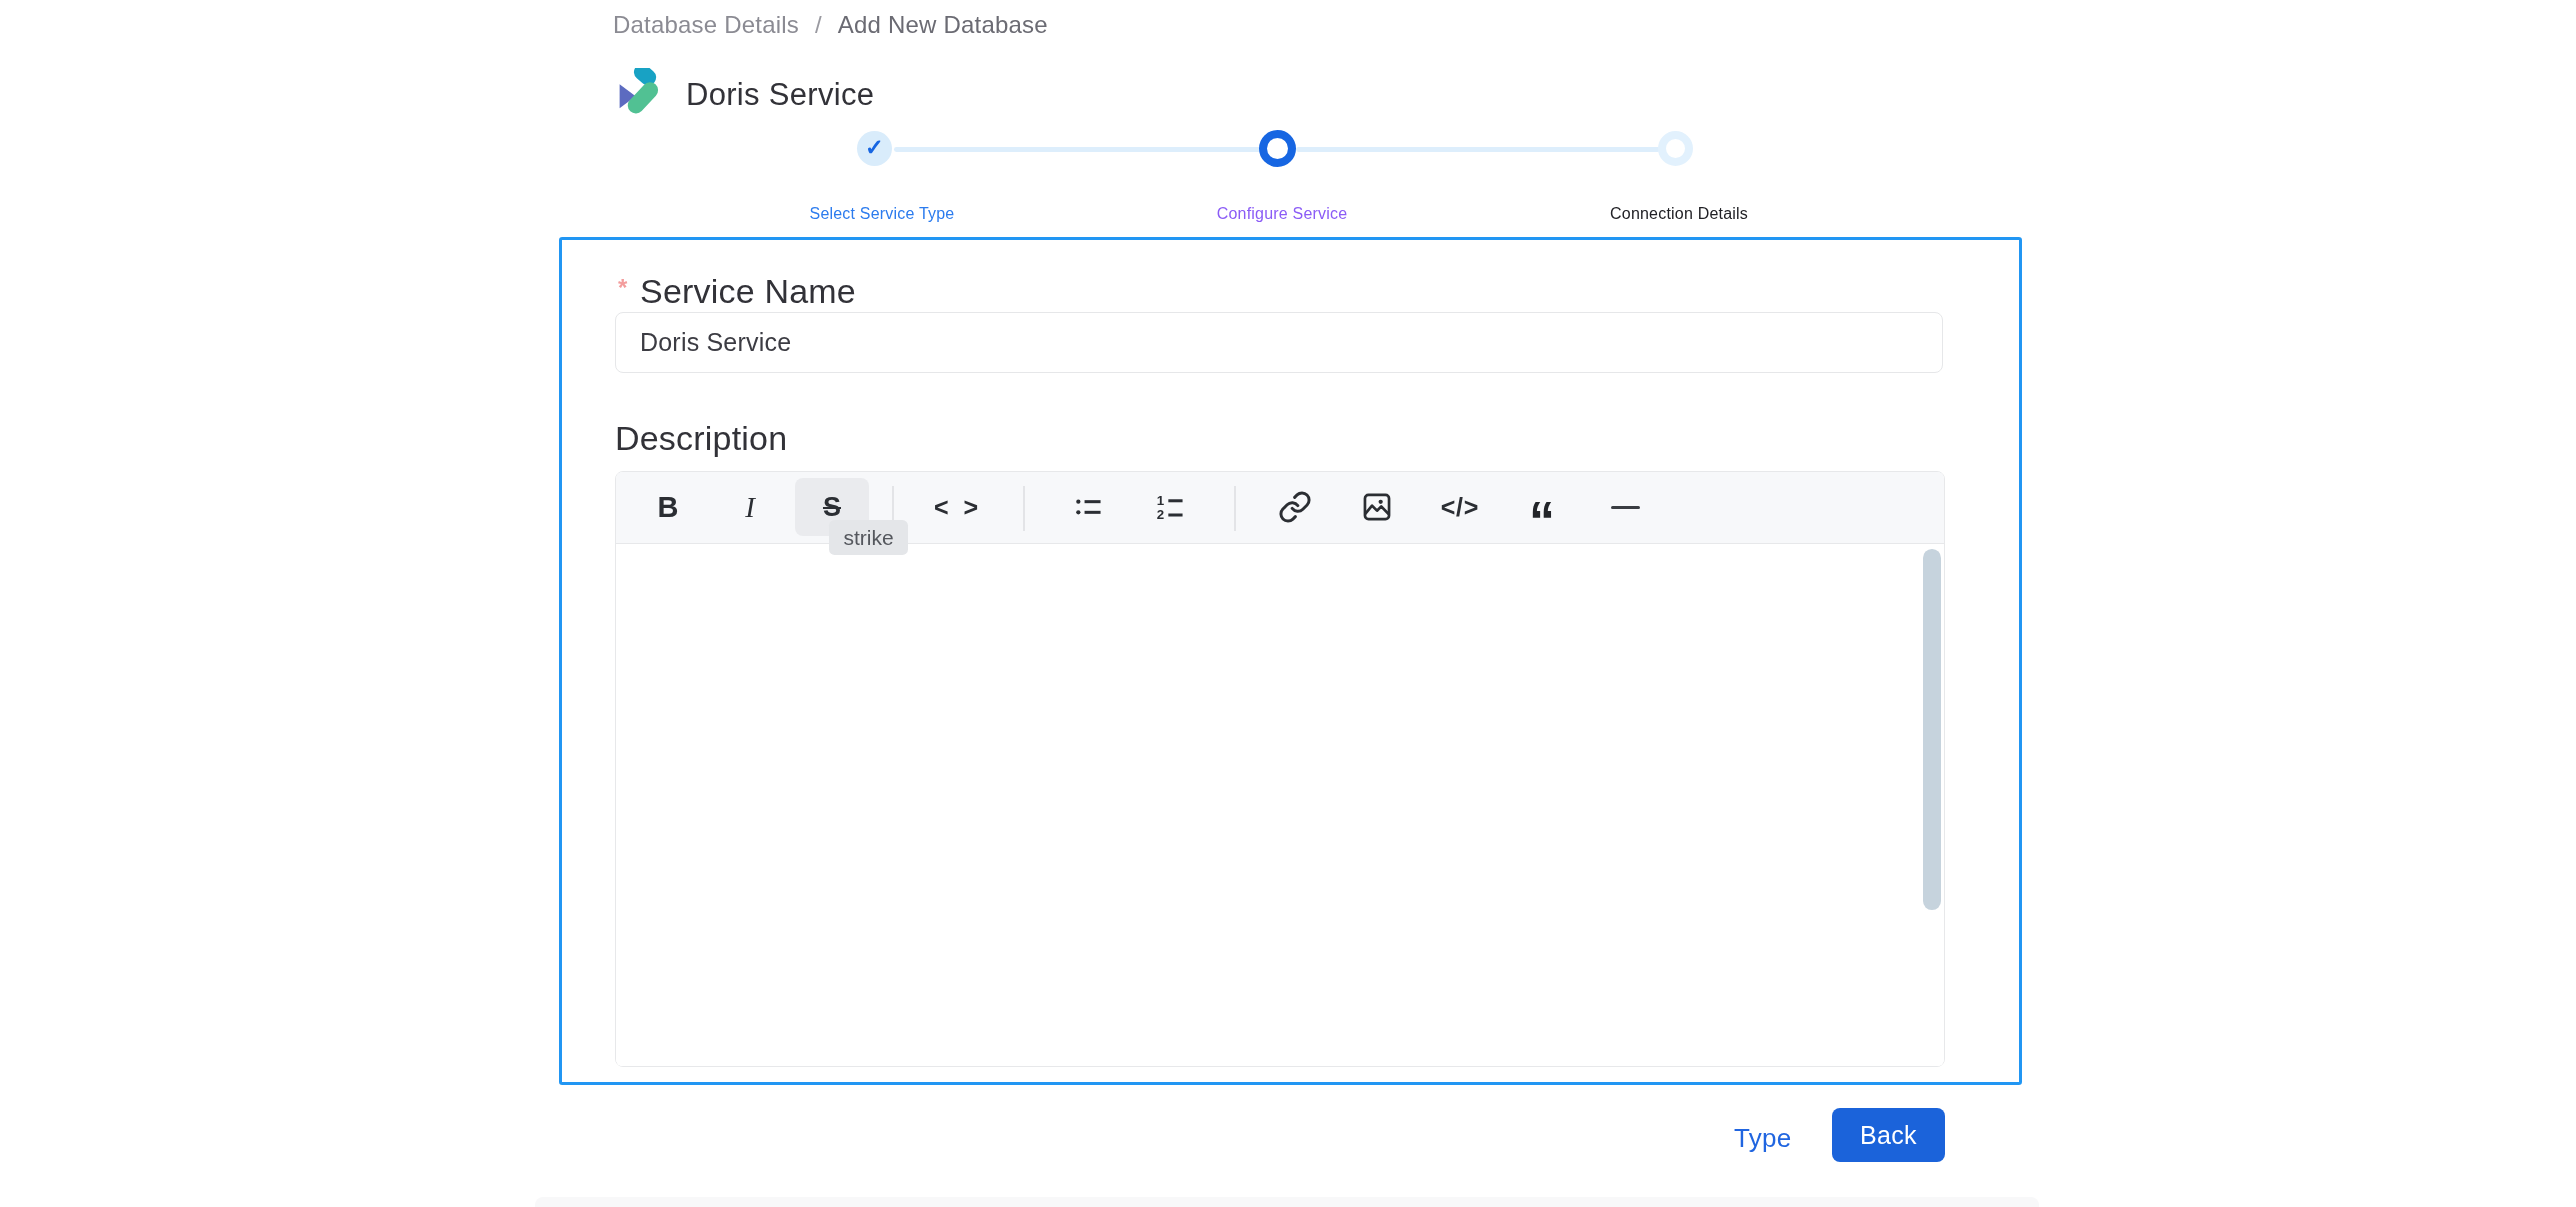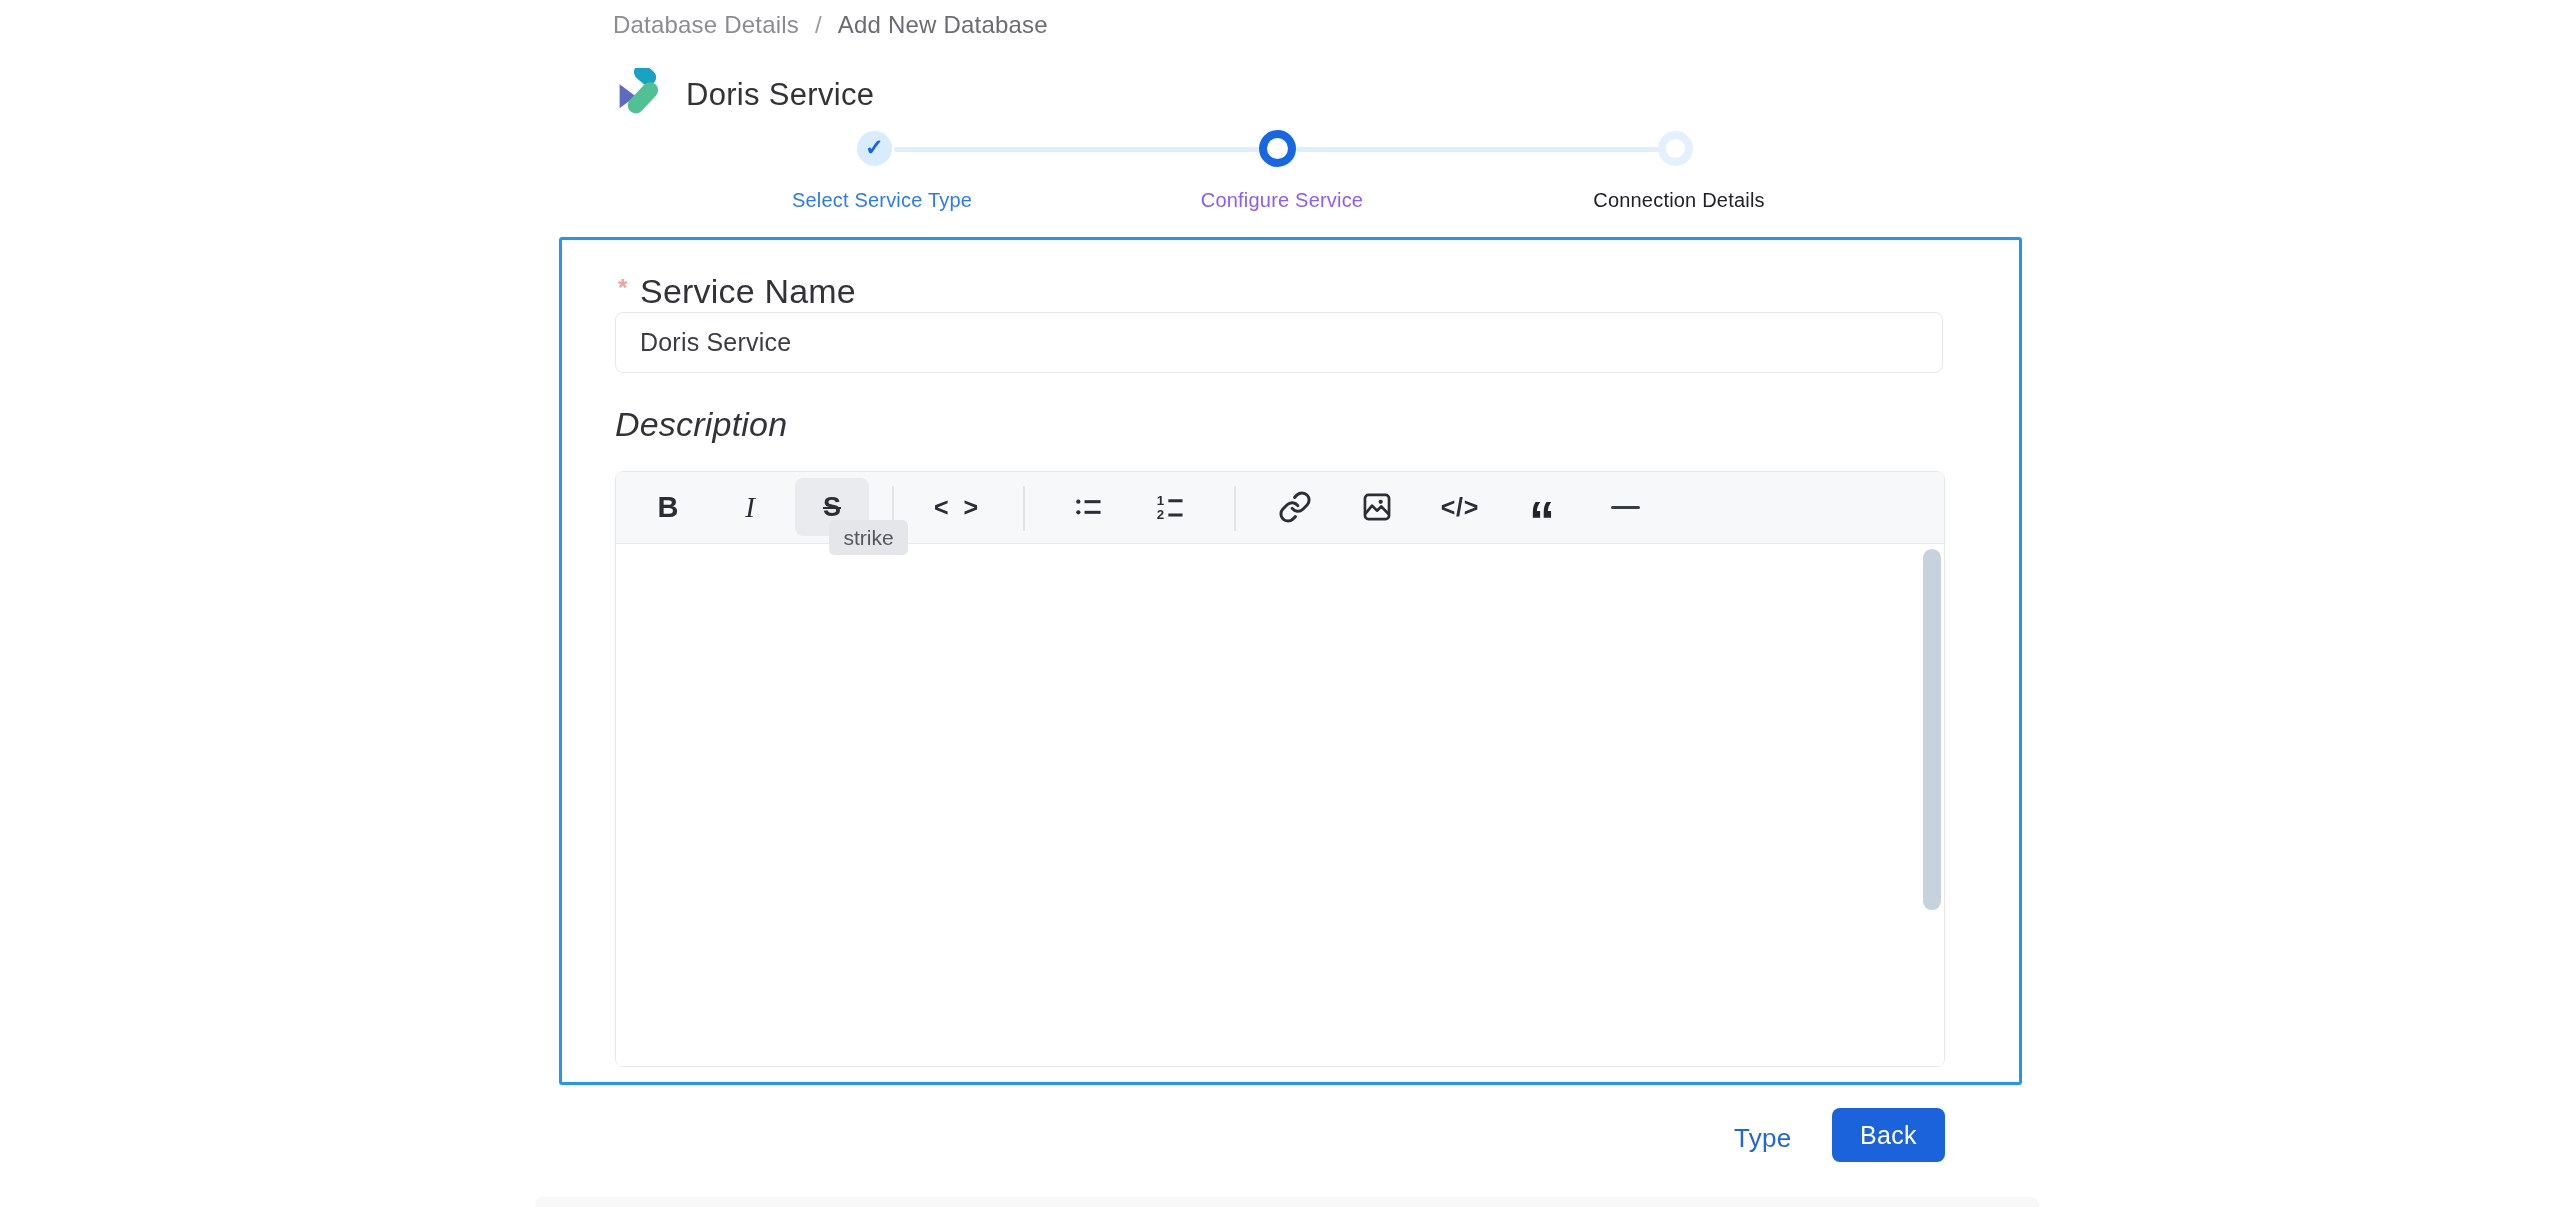--- a/index.html
+++ b/index.html
@@ -43,22 +43,22 @@
   .check-glyph { color: #1766e2; font-size: 22.5px; font-weight: 700; line-height: 1; }
   .circle-active {
     left: 1259px; top: 130px; width: 37px; height: 37px;
     border: 8px solid #1766e2;
   }
   .circle-upcoming {
     left: 1658px; top: 131px; width: 35px; height: 35px;
     border: 8px solid #e2f1fd;
   }
   .step-label {
-    top: 189px; transform: translateX(-50%);
-    font-size: 20px; font-weight: 500; letter-spacing: 0.2px;
+    top: 205px; transform: translateX(-50%);
+    font-size: 16px; font-weight: 500; letter-spacing: 0.2px;
     white-space: nowrap; cursor: pointer;
   }
   .label-1 { left: 882px; color: #2b7bee; }
   .label-2 { left: 1282px; color: #8b5cf6; }
   .label-3 { left: 1679px; color: #212126; text-align: right; }
 
   
   .panel {
     left: 559px; top: 237px; width: 1463px; height: 848px;
     border: 3.2px solid #2196f3; border-radius: 3.2px;
@@ -67,21 +67,21 @@
   .req-mark { left: 56px; top: 34px; color: #f39d9d; font-size: 24px; font-weight: 600; }
   .field-label { font-size: 34px; color: #323238; letter-spacing: 0.2px; }
   .svc-label { left: 78px; top: 32px; }
   .svc-input {
     left: 53px; top: 72px; width: 1328px; height: 61px;
     border: 1.6px solid #e6e7e9; border-radius: 8px;
     font-family: "Liberation Sans", sans-serif;
     font-size: 25px; color: #3c3c43; letter-spacing: 0.2px;
     padding: 0 0 0 24px; outline: none; background: #ffffff;
   }
-  .desc-label { left: 53px; top: 165px; font-style: italic; }
+  .desc-label { left: 53px; top: 179px; }
 
   
   .editor {
     left: 53px; top: 231px; width: 1330px; height: 596px;
     border: 1.6px solid #e7e8ea; border-radius: 8px;
     background: #ffffff;
   }
   .toolbar {
     left: 0; top: 0; right: 0; height: 72px;
     background: #f7f8fa; border-bottom: 1.6px solid #e7e8ea;

